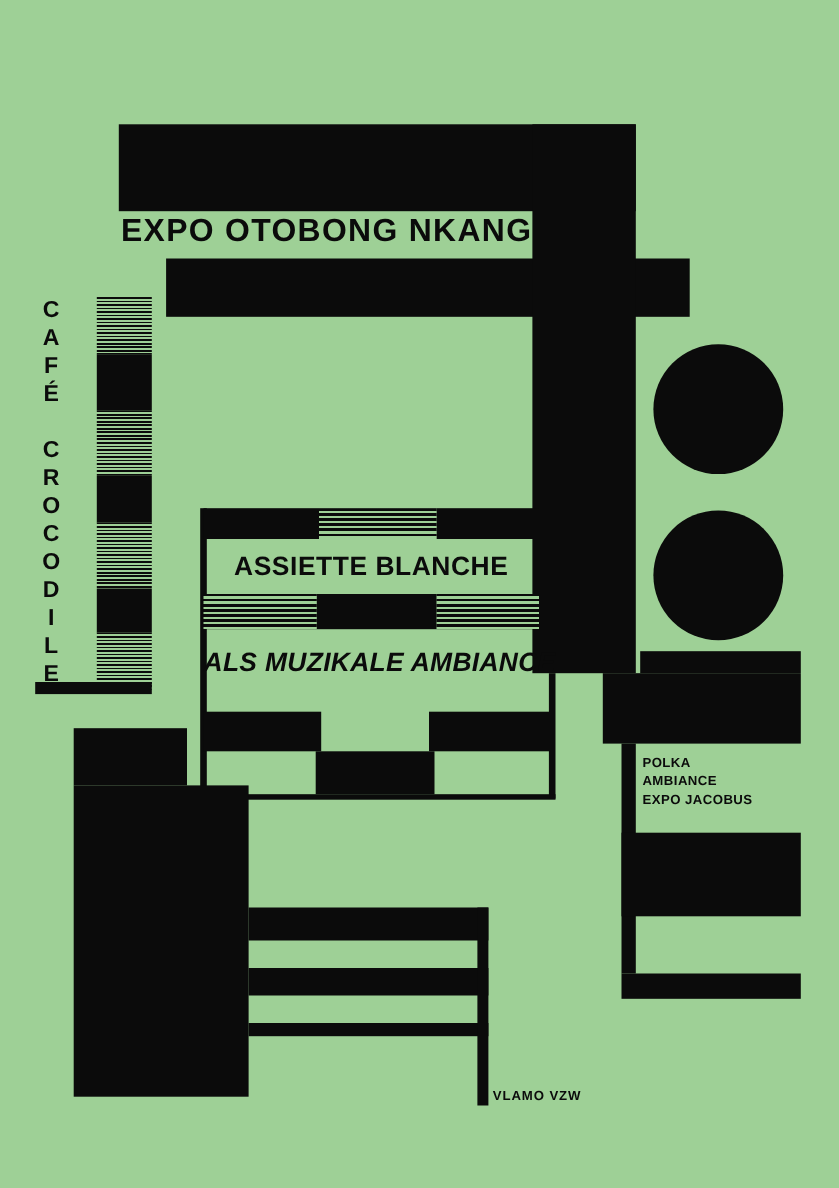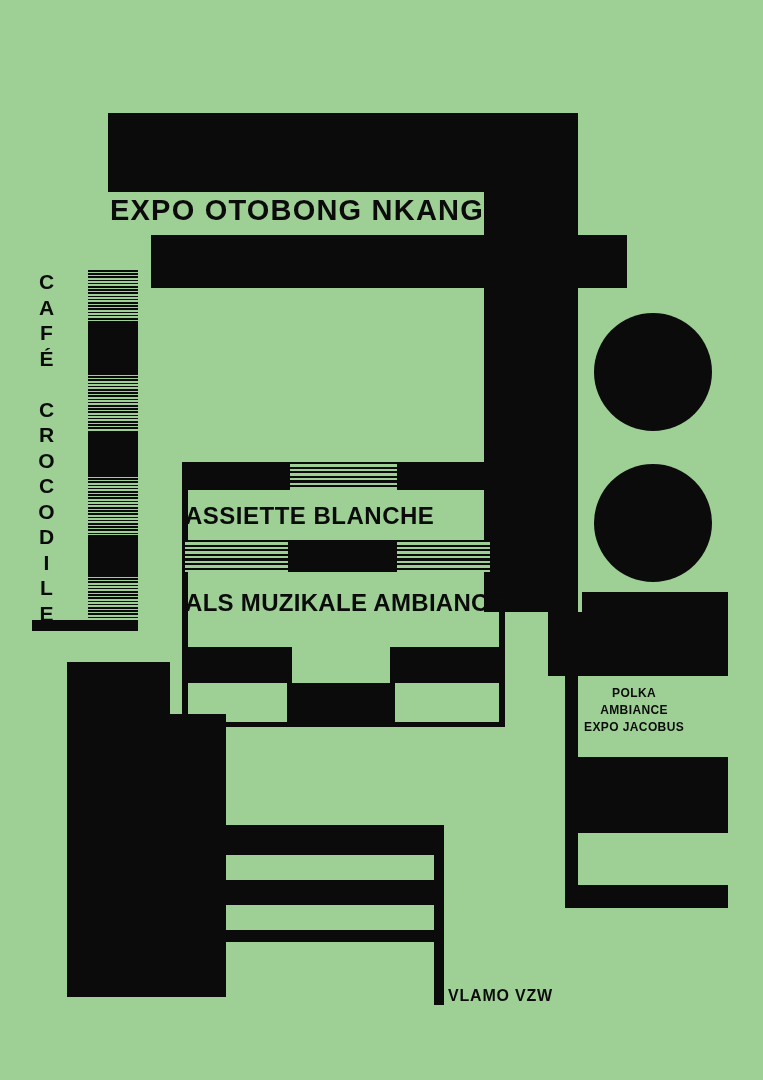--- a/index.html
+++ b/index.html
@@ -26,21 +26,21 @@
   .right-column{left:484px;top:113px;width:94px;height:499px;}
 
   
   .circle-top{left:594px;top:313px;width:118px;height:118px;}
   .circle-bottom{left:594px;top:464px;width:118px;height:118px;}
   .right-lip{left:582px;top:592px;width:146px;height:20px;}
   .right-upper{left:548px;top:612px;width:180px;height:64px;}
   .right-spine{left:565px;top:676px;width:13px;height:209px;}
   .right-middle{left:565px;top:757px;width:163px;height:76px;}
   .right-lower{left:565px;top:885px;width:163px;height:23px;}
-  .program{left:584px;top:685px;font-size:12px;line-height:17px;letter-spacing:0.4px;text-align:center;}
+  .program{left:584px;top:685px;font-size:12px;line-height:17px;letter-spacing:0.4px;}
 
   
   .cafe-vertical{
     left:33px;top:270px;width:26px;
     writing-mode:vertical-lr;text-orientation:upright;
     font-size:21px;letter-spacing:2.5px;line-height:26px;text-align:left;
   }
   .stripe-column{position:absolute;left:88px;top:270px;width:50px;}
   .seg{width:50px;}
   .seg-striped{background:repeating-linear-gradient(to bottom,var(--ink) 0px,var(--ink) 1.6px,var(--bg) 1.6px,var(--bg) 3.2px);}
@@ -48,35 +48,35 @@
   .left-baseline{left:32px;top:620px;width:106px;height:11px;}
 
   
   .cb-left-border{left:182px;top:462px;width:6px;height:264px;}
   .cb-right-border{left:499px;top:612px;width:6px;height:114px;}
   .band{position:absolute;left:185px;width:305px;display:flex;}
   .band-top{top:462px;height:28px;}
   .band-mid{top:540px;height:32px;}
   .cell-black{background:var(--ink);height:100%;}
   .cell-striped{height:100%;background:repeating-linear-gradient(to bottom,var(--ink) 0px,var(--ink) 2.2px,var(--bg) 2.2px,var(--bg) 4.6px);}
-  .assiette-label{left:185px;top:503px;width:305px;text-align:left;font-size:24px;line-height:26px;letter-spacing:0.5px;}
-  .ambiance-label{left:185px;top:590px;width:305px;text-align:center;font-size:24px;line-height:26px;letter-spacing:0.3px;}
+  .assiette-label{left:185px;top:503px;width:305px;text-align:center;font-size:24px;line-height:26px;letter-spacing:0.5px;}
+  .ambiance-label{left:185px;top:590px;width:305px;text-align:center;font-size:24px;line-height:26px;letter-spacing:0.3px;font-style:italic;}
   .ck-r1-a{left:185px;top:647px;width:107px;height:36px;}
   .ck-r1-b{left:390px;top:647px;width:110px;height:36px;}
   .ck-r2{left:287px;top:683px;width:108px;height:39px;}
   .cb-bottom-line{left:180px;top:722px;width:325px;height:5px;}
 
   
   .bl-upper{left:67px;top:662px;width:103px;height:52px;}
   .bl-lower{left:67px;top:714px;width:159px;height:283px;}
   .hbar-1{left:226px;top:825px;width:218px;height:30px;}
   .hbar-2{left:226px;top:880px;width:218px;height:25px;}
   .hbar-3{left:226px;top:930px;width:218px;height:12px;}
   .v-rule{left:434px;top:825px;width:10px;height:180px;}
-  .vlamo-credit{left:448px;top:989px;font-size:16px;line-height:14px;letter-spacing:0.8px;}
+  .vlamo-credit{left:448px;top:989px;font-size:12px;line-height:14px;letter-spacing:0.8px;}
 </style>
 </head>
 <body>
 
 <div class="poster">
 
   <div class="shape top-bar"></div>
   <div class="txt expo-title">EXPO OTOBONG NKANGA</div>
   <div class="shape second-bar"></div>
   <div class="shape right-column"></div>

